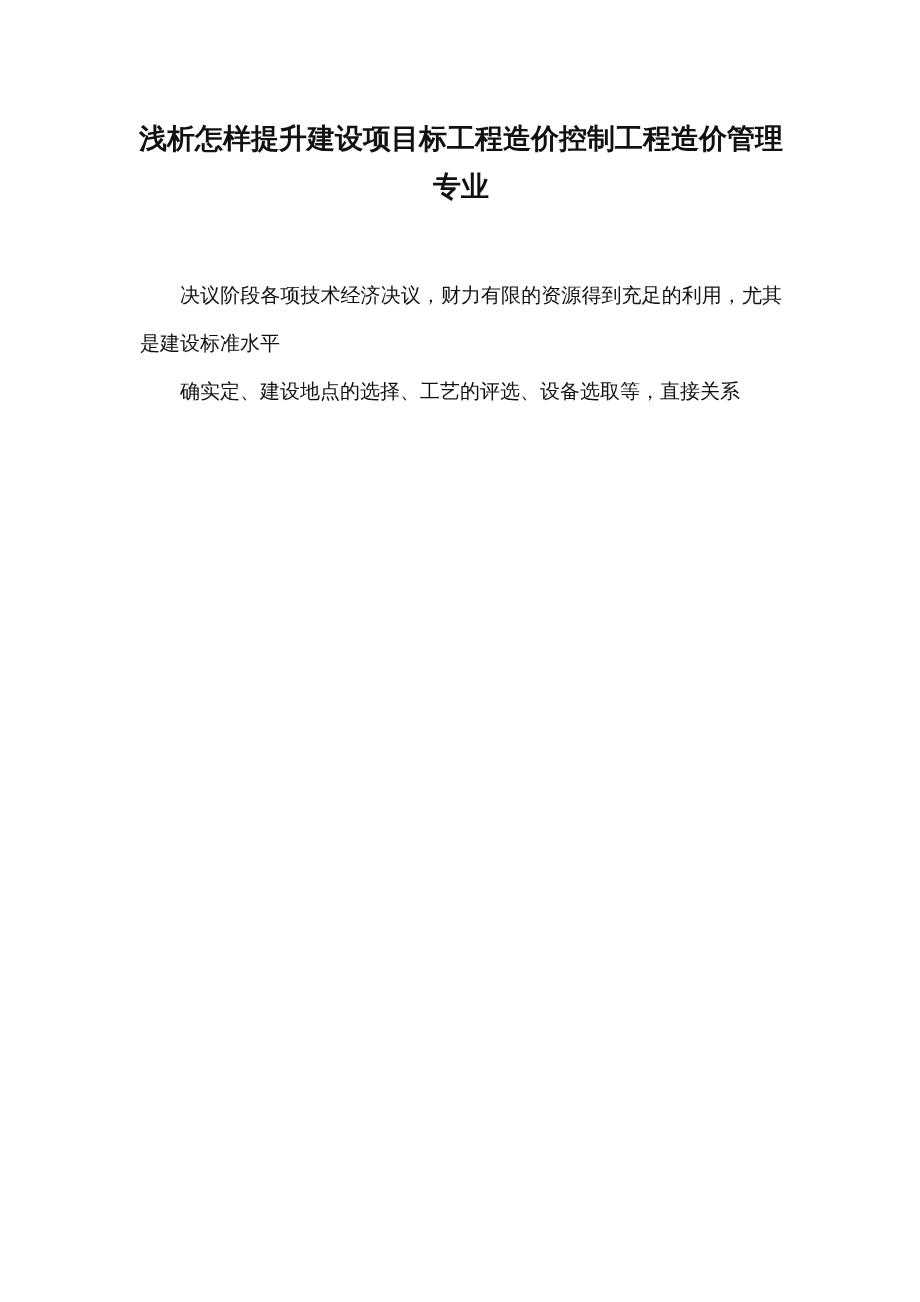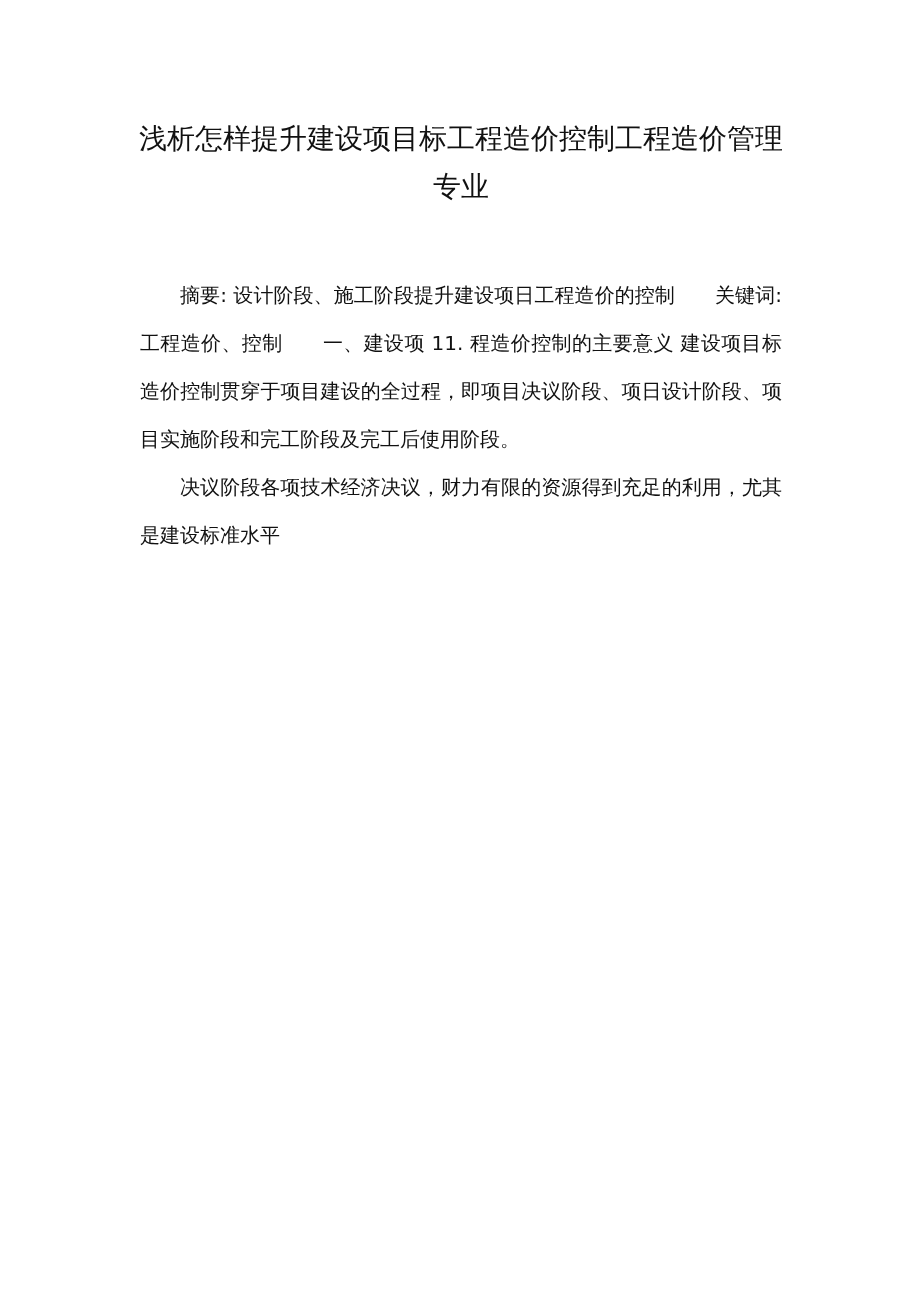--- a/index.html
+++ b/index.html
@@ -19,21 +19,21 @@
       position: absolute;
       left: 140px;
       top: 0;
       width: 642px;
     }
     .title {
       margin: 0;
       padding-top: 115px;
       text-align: center;
       font-size: 28px;
-      font-weight: normal;
+      font-weight: bold;
       line-height: 48px;
       letter-spacing: 0;
       width: 660px;
       margin-left: -9px;
     }
     .body-text {
       margin-top: 60px;
     }
     .para {
       margin: 0;
@@ -54,22 +54,22 @@
 </head>
 <body>
 
 <div class="page">
   <h1 class="title">
     <span>浅析怎样提升建设项目标工程造价控制工程造价管理</span><br>
     <span>专业</span>
   </h1>
 
   <div class="body-text">
-    <p class="para indent"><span>摘要: 设计阶段、施工阶段提升建设项日工程造价的控制</span><span class="gap"></span><span>关键词: 工程造价、控制</span><span class="gap"></span><span>一、建设项 11. 程造价控制的主要意义 建设项目标造价控制贯穿于项目建设的全过程，即项目决议阶段、项日设计阶段、项目实施阶段和完工阶段及完工后使用阶段。</span></p>
 
 
 
 
 
     <p class="para indent">决议阶段各项技术经济决议，财力有限的资源得到充足的利用，尤其是建设标准水平</p>
 
+    <p class="para indent">确实定、建设地点的选择、工艺的评选、设备选取等，直接关系</p>
   </div>
 </div>
 
 </body></html>

